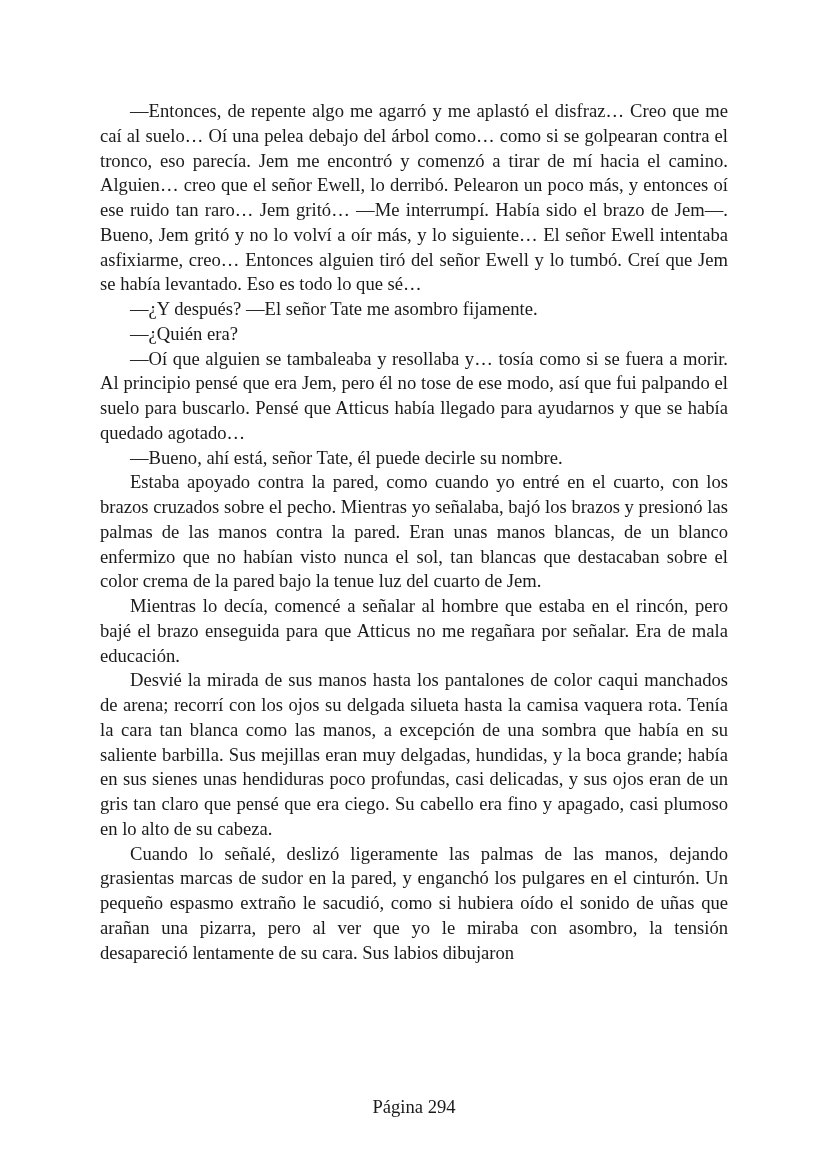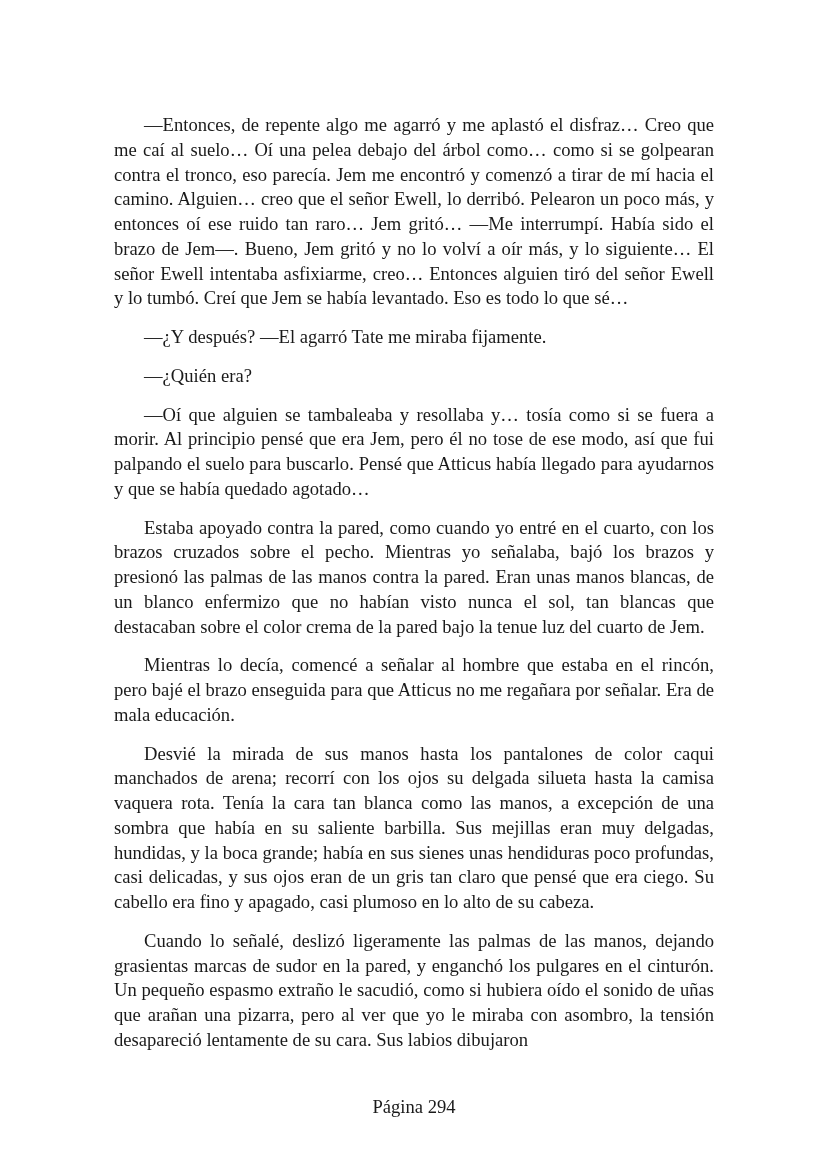--- a/index.html
+++ b/index.html
@@ -24,21 +24,21 @@
     }
     .text-block {
       position: absolute;
       left: 100px;
       top: 99px;
       width: 628px;
       font-size: 18.6px;
       line-height: 24.75px;
     }
     .text-block p {
-      margin: 14px;
+      margin: 0;
       text-align: justify;
       text-indent: 30px;
       hyphens: none;
       font-family: Liberation Serif, serif;
     }
     .footer {
       position: absolute;
       left: 0;
       width: 828px;
       top: 1095px;
@@ -46,22 +46,23 @@
       font-size: 18.6px;
       line-height: 24px;
     }
   </style>
 </head>
 <body>
 
 <div class="page">
   <div class="text-block">
     <p>—Entonces, de repente algo me agarró y me aplastó el disfraz… Creo que me caí al suelo… Oí una pelea debajo del árbol como… como si se golpearan contra el tronco, eso parecía. Jem me encontró y comenzó a tirar de mí hacia el camino. Alguien… creo que el señor Ewell, lo derribó. Pelearon un poco más, y entonces oí ese ruido tan raro… Jem gritó… —Me interrumpí. Había sido el brazo de Jem—. Bueno, Jem gritó y no lo volví a oír más, y lo siguiente… El señor Ewell intentaba asfixiarme, creo… Entonces alguien tiró del señor Ewell y lo tumbó. Creí que Jem se había levantado. Eso es todo lo que sé…</p>
-    <p>—¿Y después? —El agarró Tate me miraba fijamente.</p>
+    <p>—¿Y después? —El señor Tate me asombro fijamente.</p>
     <p>—¿Quién era?</p>
     <p>—Oí que alguien se tambaleaba y resollaba y… tosía como si se fuera a morir. Al principio pensé que era Jem, pero él no tose de ese modo, así que fui palpando el suelo para buscarlo. Pensé que Atticus había llegado para ayudarnos y que se había quedado agotado…</p>
+    <p>—Bueno, ahí está, señor Tate, él puede decirle su nombre.</p>
     <p>Estaba apoyado contra la pared, como cuando yo entré en el cuarto, con los brazos cruzados sobre el pecho. Mientras yo señalaba, bajó los brazos y presionó las palmas de las manos contra la pared. Eran unas manos blancas, de un blanco enfermizo que no habían visto nunca el sol, tan blancas que destacaban sobre el color crema de la pared bajo la tenue luz del cuarto de Jem.</p>
     <p>Mientras lo decía, comencé a señalar al hombre que estaba en el rincón, pero bajé el brazo enseguida para que Atticus no me regañara por señalar. Era de mala educación.</p>
     <p>Desvié la mirada de sus manos hasta los pantalones de color caqui manchados de arena; recorrí con los ojos su delgada silueta hasta la camisa vaquera rota. Tenía la cara tan blanca como las manos, a excepción de una sombra que había en su saliente barbilla. Sus mejillas eran muy delgadas, hundidas, y la boca grande; había en sus sienes unas hendiduras poco profundas, casi delicadas, y sus ojos eran de un gris tan claro que pensé que era ciego. Su cabello era fino y apagado, casi plumoso en lo alto de su cabeza.</p>
     <p>Cuando lo señalé, deslizó ligeramente las palmas de las manos, dejando grasientas marcas de sudor en la pared, y enganchó los pulgares en el cinturón. Un pequeño espasmo extraño le sacudió, como si hubiera oído el sonido de uñas que arañan una pizarra, pero al ver que yo le miraba con asombro, la tensión desapareció lentamente de su cara. Sus labios dibujaron</p>
   </div>
   <div class="footer">Página 294</div>
 </div>
 
 </body></html>

